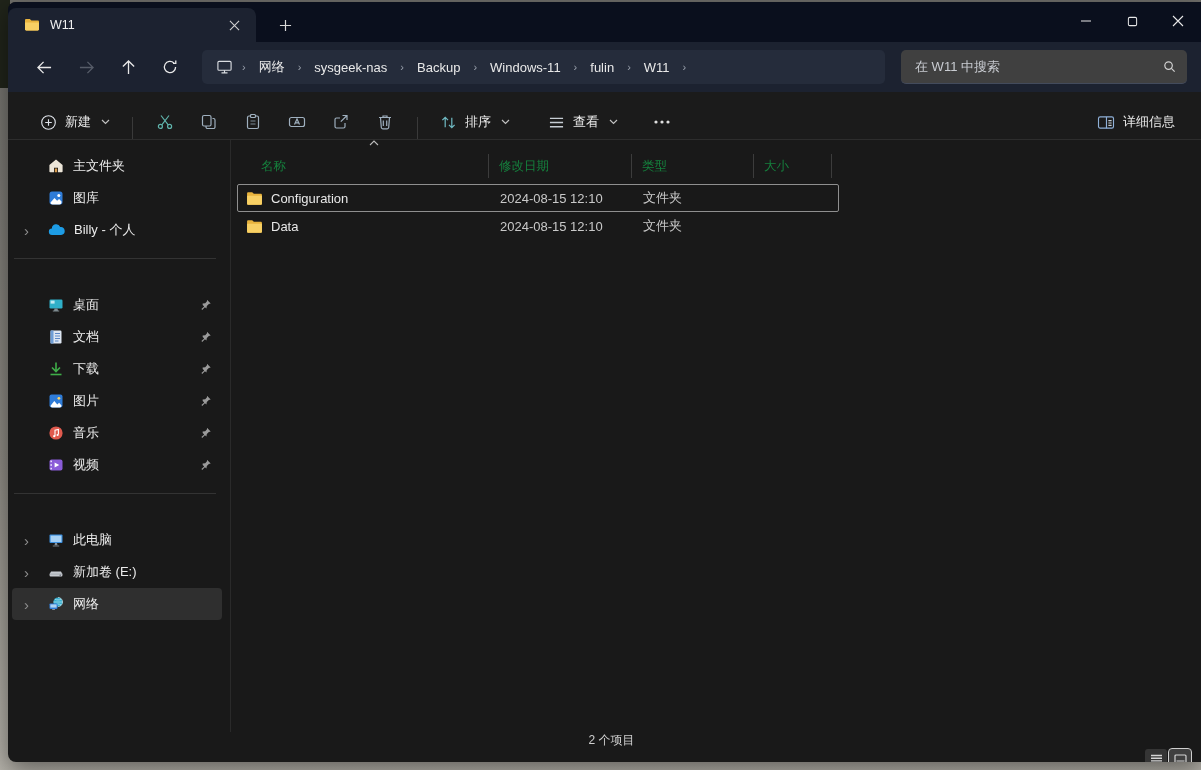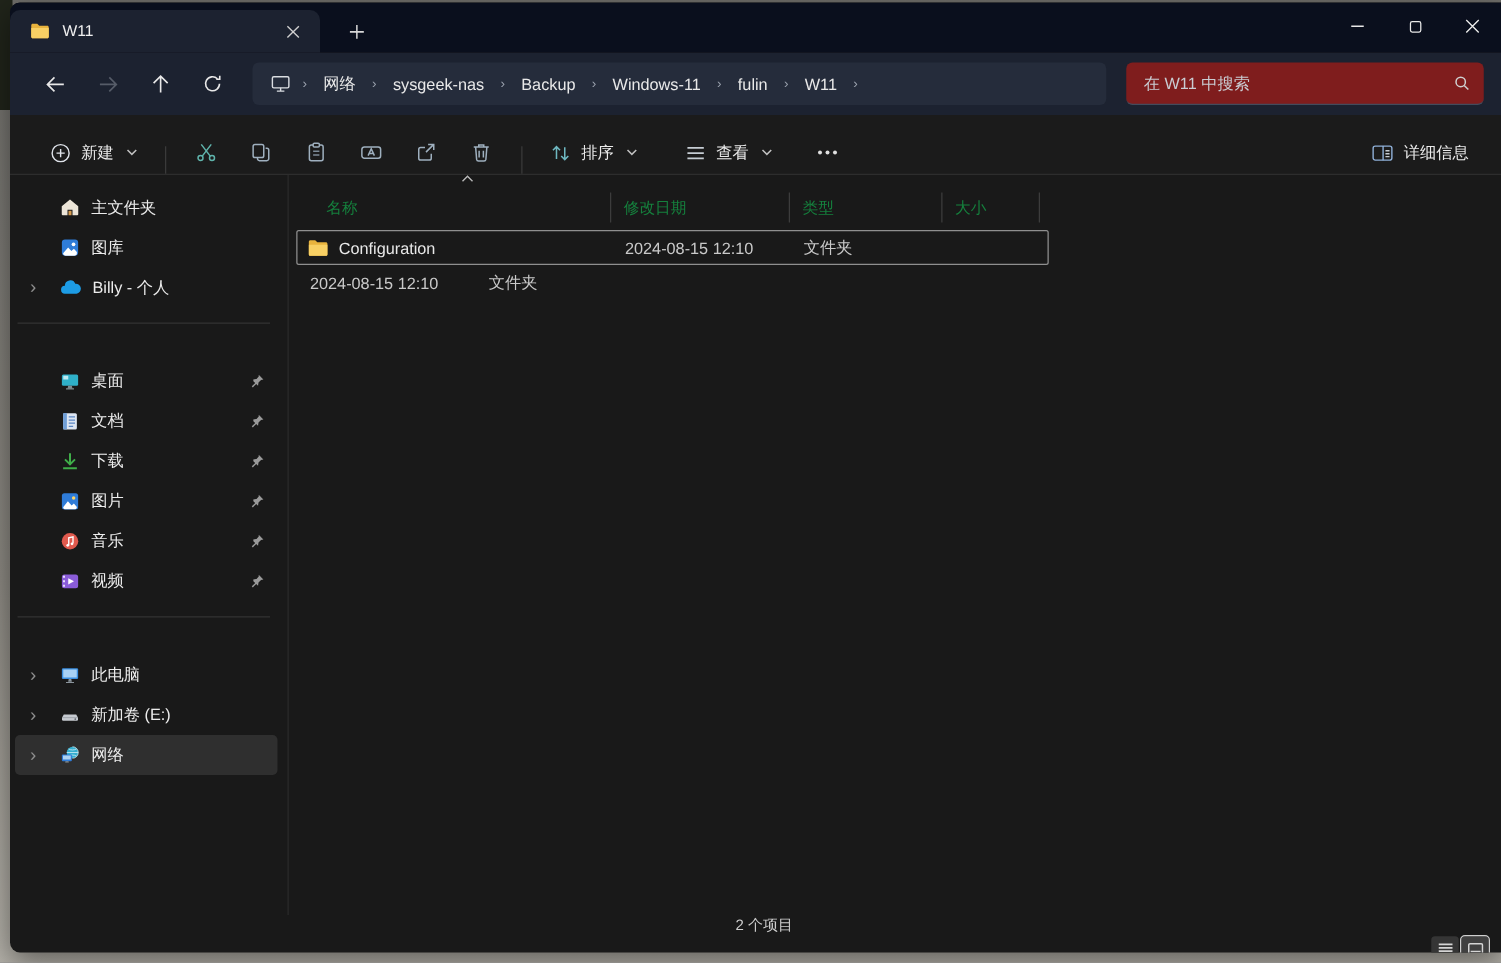--- a/index.html
+++ b/index.html
@@ -31,21 +31,21 @@
   .navbar { background:#1c2230; display:flex; align-items:center; padding:0 14px 0 18px; gap:6px; }
   .nav-btn { width:36px; height:34px; display:flex; align-items:center; justify-content:center; border-radius:4px; font-size:18px; color:#e6e6e6; }
   .nav-btn.disabled { color:#565c68; }
   .breadcrumb-bar {
     flex:1; height:34px; margin-left:8px; background:#252c3b; border-radius:5px;
     display:flex; align-items:center; padding:0 10px; gap:4px; min-width:0;
   }
   .crumb { padding:3px 8px; border-radius:4px; color:#e9e9e9; font-size:13px; white-space:nowrap; }
   .crumb-sep { color:#9aa1ad; font-size:11px; padding:0 1px; }
   .searchbox {
-    width:286px; height:34px; margin-left:10px; background:#7f1d1d; border-radius:5px;
+    width:286px; height:34px; margin-left:10px; background:#404040; border-radius:5px;
     border-bottom:1px solid #434b5c; display:flex; align-items:center; padding:0 10px 0 14px;
   }
   .searchbox input {
     flex:1; background:transparent; border:none; outline:none; color:#e8e8e8;
     font-family:inherit; font-size:13px;
   }
   .searchbox input::placeholder { color:#c9ccd2; opacity:1; }
   
   .toolbar { background:#1b1b1b; border-bottom:1px solid #2d2d2d; display:flex; align-items:flex-end; padding:0 16px 0 22px; gap:4px; }
   .tb-btn { height:34px; border-radius:4px; display:flex; align-items:center; gap:8px; padding:0 10px; color:#eaeaea; font-size:13px; }
@@ -490,20 +490,29 @@
                   <path d="M1 4.4h14v7.2c0 .7-.5 1.2-1.2 1.2H2.2c-.7 0-1.2-.5-1.2-1.2z" fill="#f8d064"></path>
                 </svg>
             </span>
             <span>Configuration</span>
           </div>
           <div class="cell cell-date">2024-08-15 12:10</div>
           <div class="cell cell-type">文件夹</div>
           <div class="cell cell-size"></div>
         </div>
         <div class="file-row">
+          <div class="cell cell-name">
+            <span>
+              <svg width="17" height="15" viewBox="0 0 16 14">
+                  <path d="M1 2.2c0-.7.5-1.2 1.2-1.2h3.6L7.4 2.5h6.4c.7 0 1.2.5 1.2 1.2v7.9c0 .7-.5 1.2-1.2 1.2H2.2c-.7 0-1.2-.5-1.2-1.2z" fill="#e8b33d"></path>
+                  <path d="M1 4.4h14v7.2c0 .7-.5 1.2-1.2 1.2H2.2c-.7 0-1.2-.5-1.2-1.2z" fill="#f8d064"></path>
+                </svg>
+            </span>
+            <span>Data</span>
+          </div>
           <div class="cell cell-date">2024-08-15 12:10</div>
           <div class="cell cell-type">文件夹</div>
           <div class="cell cell-size"></div>
         </div>
       </div>
     </div>
   </div>
 
   <div class="statusbar">
     <span>2 个项目</span>

